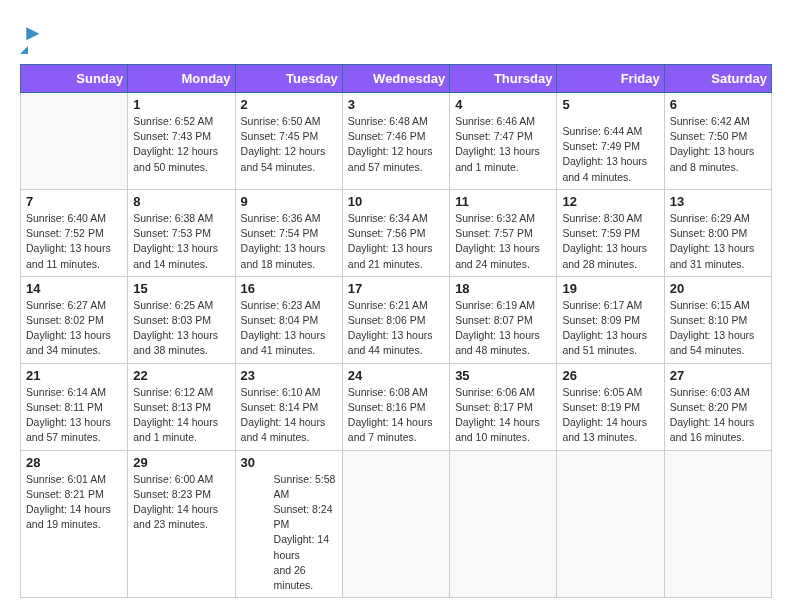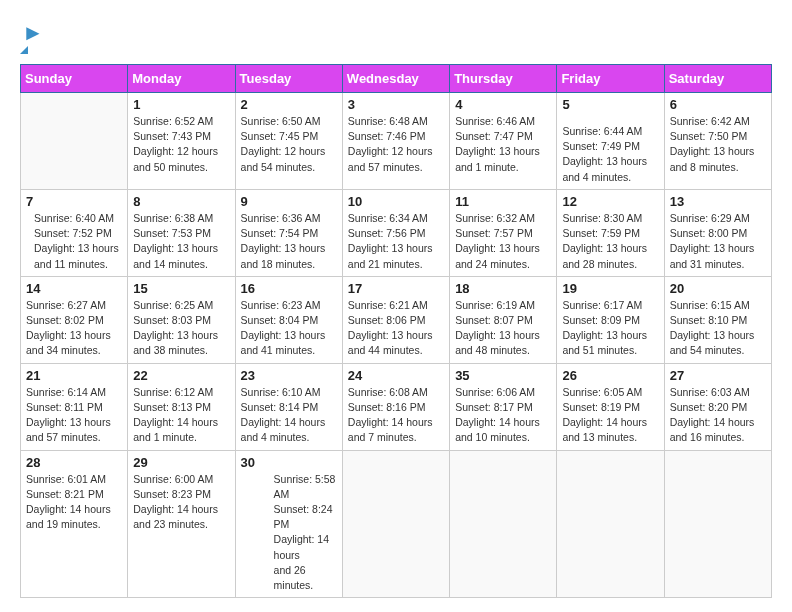--- a/index.html
+++ b/index.html
@@ -41,24 +41,24 @@
     .subtitle {
       font-size: 16px;
       color: #333;
     }
     table {
       width: 100%;
       border-collapse: collapse;
       font-size: 11px;
     }
     thead tr th {
-      background: #d946ef;
+      background: #8b5cf6;
       color: #fff;
       padding: 6px 4px;
-      text-align: left;
+      text-align: right;
       font-size: 13px;
       font-weight: bold;
       border: 1px solid #2e6da4;
     }
     tbody tr td {
       border: 1px solid #ccc;
       padding: 4px 5px;
       vertical-align: top;
       width: 14.28%;
       height: 80px;
@@ -155,21 +155,21 @@
           <span class="day-number">6</span>
           <div class="day-info" style="white-space: pre-line;">Sunrise: 6:42 AM
 Sunset: 7:50 PM
 Daylight: 13 hours
 and 8 minutes.</div>
         </td>
       </tr>
       <tr>
         <td>
           <span class="day-number">7</span>
-          <div class="day-info" style="white-space: pre-line; margin-left: 8px;">Sunrise: 6:40 AM
+          <div class="day-info" style="white-space: pre-line;">Sunrise: 6:40 AM
 Sunset: 7:52 PM
 Daylight: 13 hours
 and 11 minutes.</div>
         </td>
         <td>
           <span class="day-number">8</span>
           <div class="day-info" style="white-space: pre-line;">Sunrise: 6:38 AM
 Sunset: 7:53 PM
 Daylight: 13 hours
 and 14 minutes.</div>

